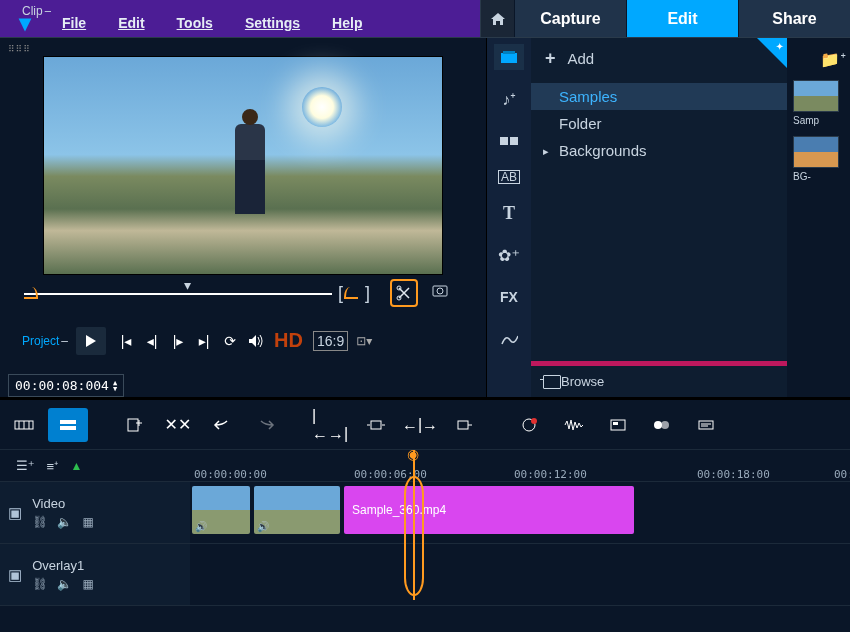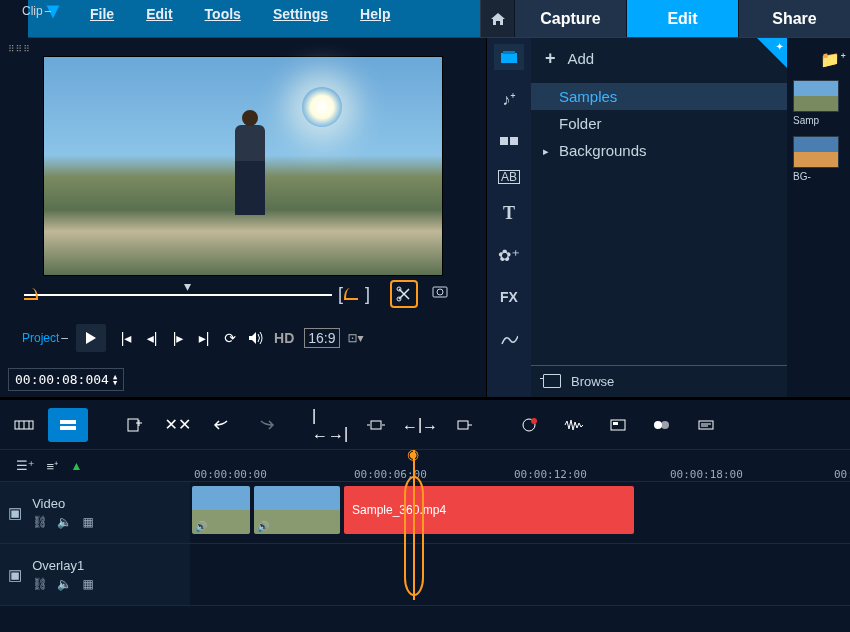--- a/index.html
+++ b/index.html
@@ -8,25 +8,24 @@
     background: #0a1628;
     color: #c8d4e0;
     width: 850px;
     height: 632px;
     overflow: hidden;
     font-size: 13px;
   }
   
   .menubar {
     height: 38px;
-    background: #0369a1;
+    background: #4c1d95;
     display: flex;
-    align-items: flex-start;
+    align-items: flex-end;
     border-bottom: 1px solid #2a3a4a;
-    margin-left: 28px;
   }
   .app-logo {
     width: 34px; height: 24px; margin: 0 8px;
     display: flex; align-items: center; justify-content: center;
   }
   .app-logo svg { width: 16px; height: 16px; }
   .menu-items { display: flex; gap: 8px; }
   .menu-item {
     padding: 6px 12px; font-size: 14px; font-weight: 600;
     color: #e6edf5; cursor: pointer;
@@ -81,21 +80,21 @@
   .play-row {
     display:flex; align-items:center; gap:2px; padding:10px 14px 0 14px; flex-wrap:wrap;
   }
   .mode-labels { display:flex; flex-direction:column; font-size:12px; line-height:14px; color:#00a8ff; }
   .mode-labels .clip { color:#c8d4e0; }
   .mode-labels span::after { content:"–"; color:#c8d4e0; margin-left:2px; }
   .play-btn {
     width:30px; height:28px; background:#1a2a3c; display:flex; align-items:center; justify-content:center; border-radius:2px; margin:0 6px;
   }
   .pctrl { width:24px; height:24px; display:flex; align-items:center; justify-content:center; font-size:14px; color:#fff; }
-  .hd-label { font-size:14px; font-weight:600; color:#a3a3a3; margin:16px 4px; }
+  .hd-label { font-size:20px; font-weight:600; color:#c2410c; margin:16px 4px; }
   .ratio-box { font-size:14px; border:1px solid #888; padding:1px 3px; margin-left:4px;}
   .crop-icon { margin-left:6px; font-size:12px; color:#aaa; }
   .timecode-row { display:flex; padding:6px 14px 0 0;}
   .timecode {
     border:1px solid #3a4a5a; padding:3px 6px; font-family:Consolas,monospace; font-size:13px; color:#fff; display:flex; align-items:center; gap:4px;
   }
   .timecode .stepper { display:flex; flex-direction:column; font-size:7px; line-height:6px; }
 
   
   .library-panel { flex:1; display:flex; background:#12223a; border-left:1px solid #000;}
@@ -107,21 +106,21 @@
   .lib-sidebar .sbicon.ab { font-size:12px; border:1px solid #c8d4e0; padding:0 2px; width:auto; height:auto; line-height:12px;}
   .lib-folders { width:256px; background:#0e1d30; display:flex; flex-direction:column; }
   .add-row { display:flex; align-items:center; gap:12px; padding:10px 14px; font-size:15px; position:relative; }
   .add-row .plus { font-size:18px; font-weight:bold; }
   .pin-corner { position:absolute; top:0; right:0; width:0; height:0; border-style:solid; border-width:0 30px 30px 0; border-color:transparent #00a8ff transparent transparent; }
   .pin-corner::after { content:"✦"; position:absolute; top:3px; right:-27px; color:#fff; font-size:10px;}
   .folder-list { padding:4px 0; }
   .folder-item { padding:5px 10px 5px 28px; font-size:15px; position:relative; cursor:pointer;}
   .folder-item.selected { background:#213a56; color:#3db4ff; }
   .folder-item.expandable::before { content:"▸"; position:absolute; left:12px; color:#c8d4e0; font-size:11px; top:8px;}
-  .browse-row { margin-top:auto; display:flex; align-items:flex-start; gap:10px; padding:8px 12px; border-top:1px solid #be185d;}
+  .browse-row { margin-top:auto; display:flex; align-items:flex-end; padding:8px 12px; border-top:5px solid #be185d;}
   .browse-row .bicon { width:18px; height:14px; border:1px solid #c8d4e0; border-radius:1px; position:relative;}
   .browse-row .bicon::after{content:"";position:absolute;left:-4px;top:3px;width:4px;height:1px;background:#c8d4e0;}
   .thumb-strip { flex:1; background:#0a1628; padding:10px 0 0 6px; display:flex; flex-direction:column; gap:10px;}
   .addf-icon{color:#c8d4e0;font-size:16px;align-self:flex-end;margin-right:4px;}
   .thumb { width:56px; display:flex; flex-direction:column; align-items:flex-start; gap:3px;}
   .thumb-img { width:46px; height:32px; border:1px solid #2a3a4a;}
   .thumb-img.sky{background:linear-gradient(#6ba8d8 50%,#7a8a60 50%);}
   .thumb-img.desert{background:linear-gradient(#4a7db0 50%,#d89850 50%);}
   .thumb-label{font-size:10px;color:#c8d4e0;}
 
@@ -151,21 +150,21 @@
   .track{height:62px;display:flex;border-bottom:1px solid #1c2a3a;}
   .track-head{width:190px;background:#0e1d30;display:flex;align-items:center;padding:0 8px;gap:4px;}
   .track-head .cam{color:#b0c4d8;font-size:15px;}
   .track-head-inner{display:flex;flex-direction:column;gap:4px;flex:1;margin-left:6px;}
   .track-name{font-size:13px;color:#c8d4e0;}
   .track-icons{display:flex;gap:10px;font-size:12px;color:#9ab;}
   .track-content{flex:1;position:relative;background:#0a1628;}
   .clip{position:absolute;top:4px;height:48px;border-radius:2px;overflow:hidden;}
   .clip.c1{left:2px;width:58px;background:linear-gradient(#6ba8d8 50%,#8a9a70 50%);}
   .clip.c2{left:64px;width:86px;background:linear-gradient(#6ba8d8 50%,#8a9a70 50%);}
-  .clip.c3{left:154px;width:290px;background:#ef4444;display:flex;align-items:center;padding-left:8px;color:#fff;font-size:12px;}
+  .clip.c3{left:154px;width:290px;background:#d946ef;display:flex;align-items:center;padding-left:8px;color:#fff;font-size:12px;}
   .clip .sndicon{position:absolute;bottom:2px;left:3px;font-size:10px;color:#ffb020;}
 
   svg { display:block; }
 </style>
 </head>
 <body>
 
 <div class="menubar">
   <div class="app-logo">
     <svg viewBox="0 0 20 20">
@@ -396,21 +395,21 @@
   <div class="tl-header">
     <div class="tl-header-left">
       <span class="hicon">☰⁺</span>
       <span class="hicon">≡⁺</span>
       <span class="tri">▲</span>
     </div>
     <div class="tl-ruler">
       <div class="tick" style="left:4px">00:00:00:00</div>
       <div class="tick" style="left:164px">00:00:06:00</div>
       <div class="tick" style="left:324px">00:00:12:00</div>
-      <div class="tick" style="left:480px">00:00:18:00</div>
+      <div class="tick" style="left:507px">00:00:18:00</div>
       <div class="tick" style="left:644px">00:</div>
     </div>
   </div>
 
   <div class="tl-tracks">
     <div class="track">
       <div class="track-head">
         <span class="cam">▣</span>
         <div class="track-head-inner">
           <span class="track-name">Video</span>

